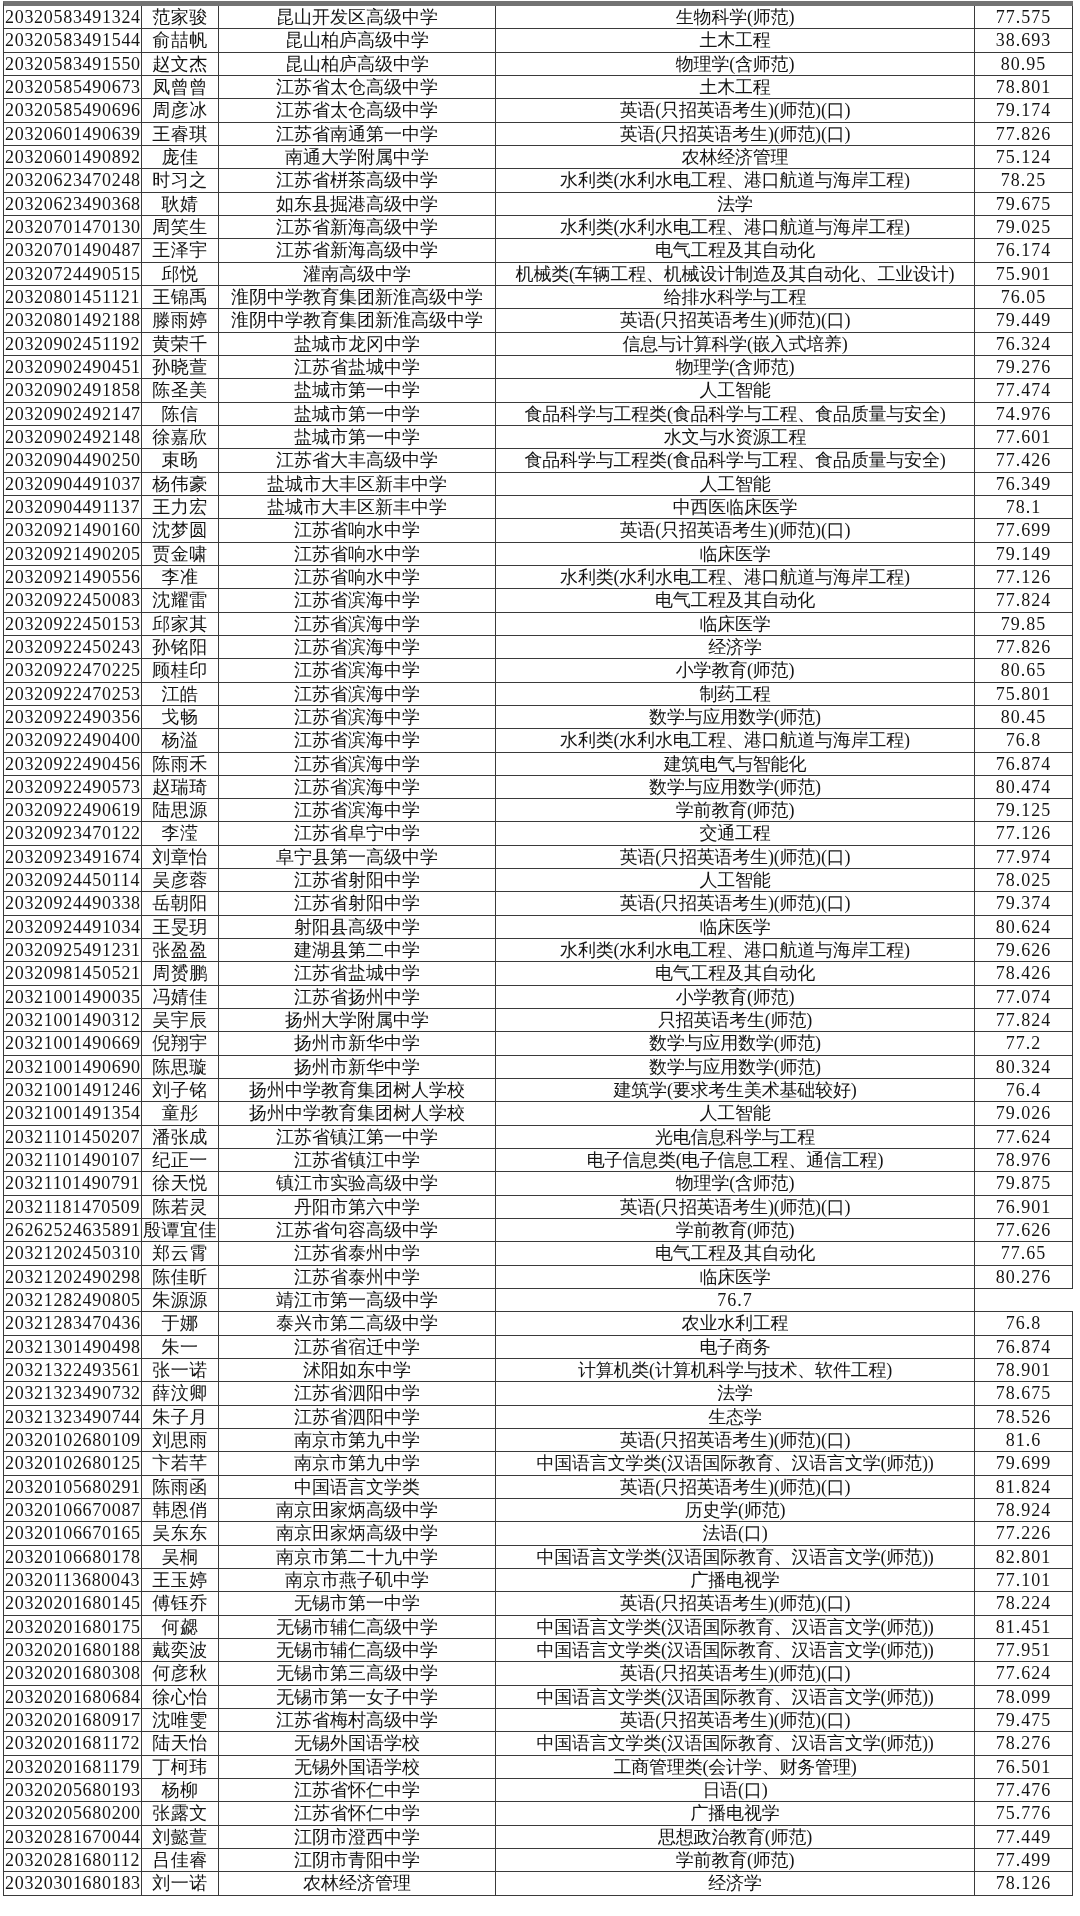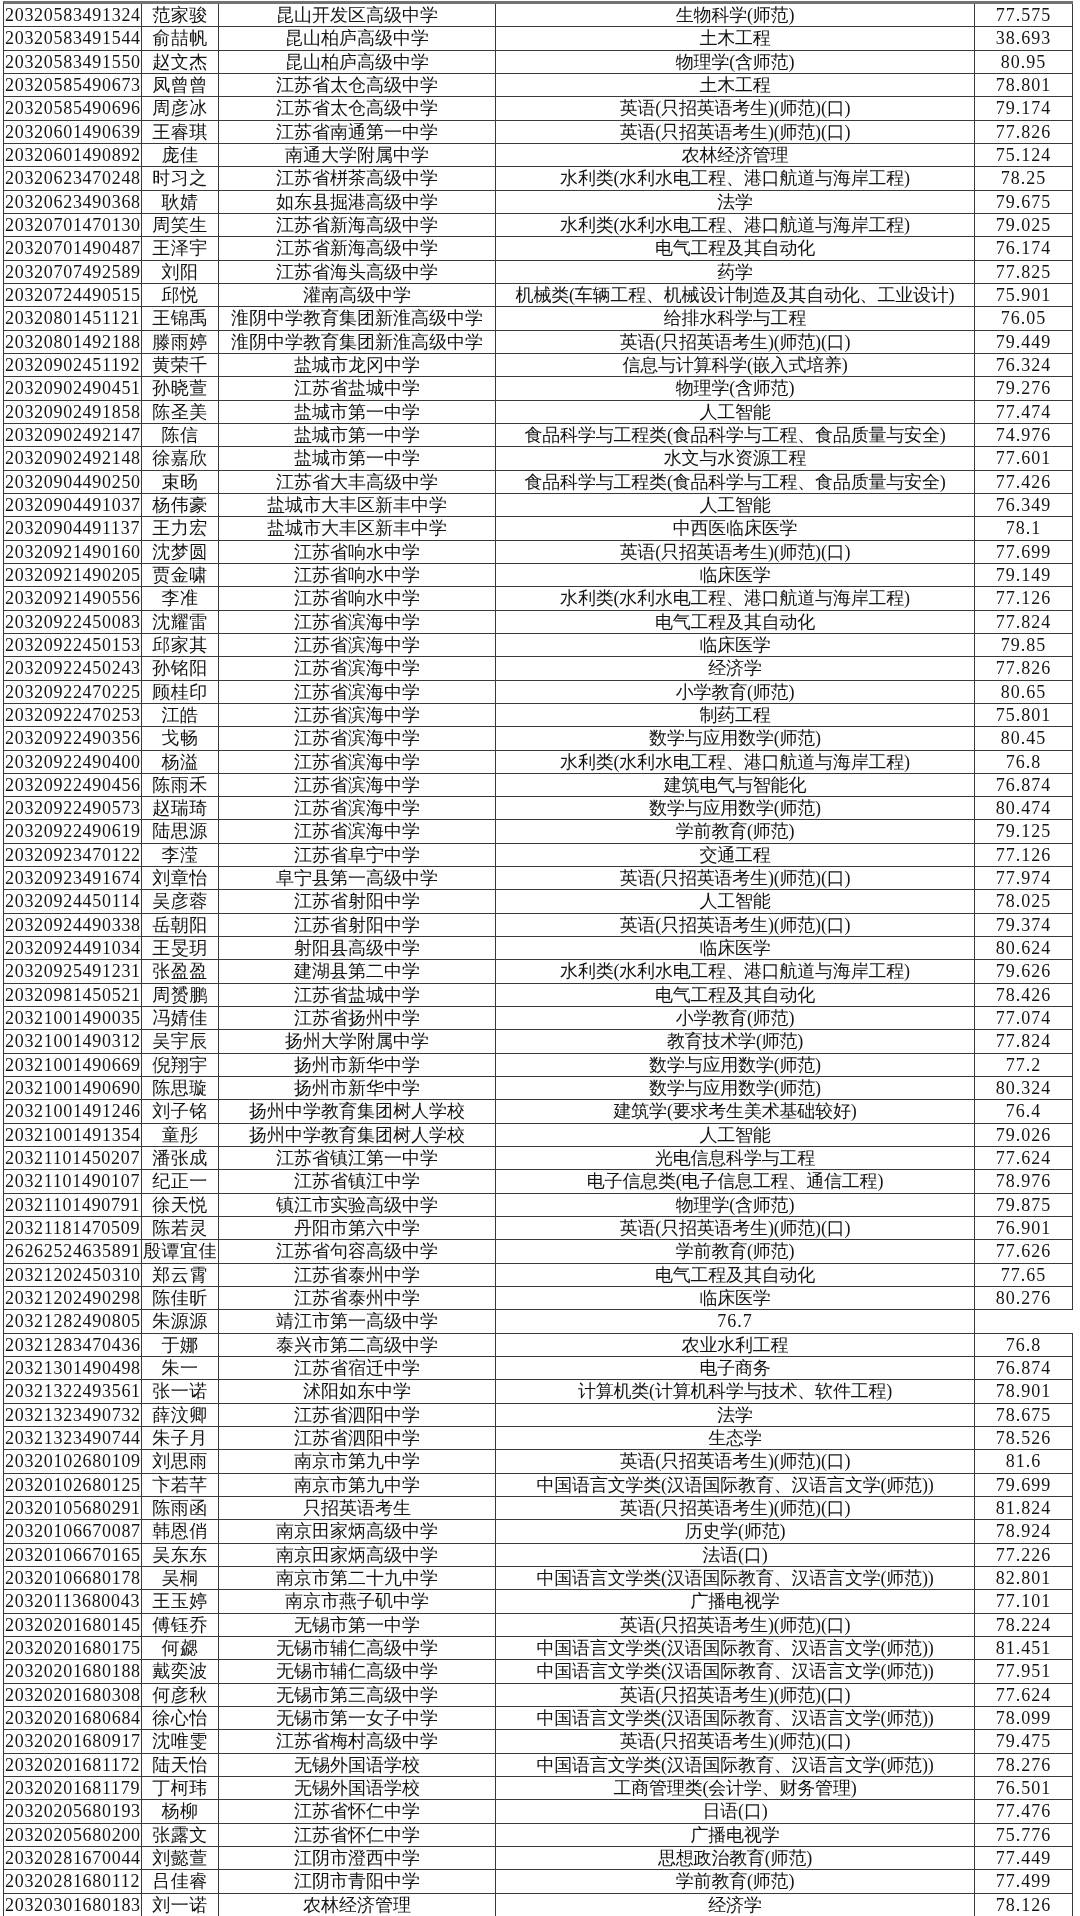--- a/index.html
+++ b/index.html
@@ -1,19 +1,19 @@
 <!DOCTYPE html>
 <html><head>
 <meta charset="utf-8">
 <style>
   html, body { margin: 0; padding: 0; background: #ffffff; }
   body { width: 1080px; height: 1916px; position: relative; overflow: hidden;
          font-family: "Liberation Serif", "DejaVu Serif", serif; color: #141414; }
   .tbl { position: absolute; left: 3px; top: 1px; width: 1069px;
-         border-top: 3px solid #737373; border-left: 1px solid #3a3a3a; box-sizing: content-box; }
+         border-top: 5px solid #737373; border-left: 1px solid #3a3a3a; box-sizing: content-box; }
   .row { display: grid; grid-template-columns: 138px 77px 277px 479px 98px;
          height: 23.33px; box-sizing: border-box; border-bottom: 1px solid #3a3a3a; }
   .c { box-sizing: border-box; border-right: 1px solid #3a3a3a; height: 100%;
        font-size: 18px; line-height: 22.3px; white-space: nowrap; overflow: hidden;
        text-align: center; }
   .c1 { text-align: left; padding-left: 1px; letter-spacing: 0.7px; }
   .c2 { letter-spacing: 0.5px; }
   .c4 { letter-spacing: -0.2px; }
   .c5 { letter-spacing: 1px; }
 </style>
@@ -92,27 +92,20 @@
       <div class="c c5">79.025</div>
     </div>
 <div class="row">
       <div class="c c1">20320701490487</div>
       <div class="c c2">王泽宇</div>
       <div class="c c3">江苏省新海高级中学</div>
       <div class="c c4">电气工程及其自动化</div>
       <div class="c c5">76.174</div>
     </div>
 <div class="row">
-      <div class="c c1">20320707492589</div>
-      <div class="c c2">刘阳</div>
-      <div class="c c3">江苏省海头高级中学</div>
-      <div class="c c4">药学</div>
-      <div class="c c5">77.825</div>
-    </div>
-<div class="row">
       <div class="c c1">20320724490515</div>
       <div class="c c2">邱悦</div>
       <div class="c c3">灌南高级中学</div>
       <div class="c c4">机械类(车辆工程、机械设计制造及其自动化、工业设计)</div>
       <div class="c c5">75.901</div>
     </div>
 <div class="row">
       <div class="c c1">20320801451121</div>
       <div class="c c2">王锦禹</div>
       <div class="c c3">淮阴中学教育集团新淮高级中学</div>
@@ -326,21 +319,21 @@
       <div class="c c1">20321001490035</div>
       <div class="c c2">冯婧佳</div>
       <div class="c c3">江苏省扬州中学</div>
       <div class="c c4">小学教育(师范)</div>
       <div class="c c5">77.074</div>
     </div>
 <div class="row">
       <div class="c c1">20321001490312</div>
       <div class="c c2">吴宇辰</div>
       <div class="c c3">扬州大学附属中学</div>
-      <div class="c c4">教育技术学(师范)</div>
+      <div class="c c4">只招英语考生(师范)</div>
       <div class="c c5">77.824</div>
     </div>
 <div class="row">
       <div class="c c1">20321001490669</div>
       <div class="c c2">倪翔宇</div>
       <div class="c c3">扬州市新华中学</div>
       <div class="c c4">数学与应用数学(师范)</div>
       <div class="c c5">77.2</div>
     </div>
 <div class="row">
@@ -464,21 +457,21 @@
 <div class="row">
       <div class="c c1">20320102680125</div>
       <div class="c c2">卞若芊</div>
       <div class="c c3">南京市第九中学</div>
       <div class="c c4">中国语言文学类(汉语国际教育、汉语言文学(师范))</div>
       <div class="c c5">79.699</div>
     </div>
 <div class="row">
       <div class="c c1">20320105680291</div>
       <div class="c c2">陈雨函</div>
-      <div class="c c3">只招英语考生</div>
+      <div class="c c3">中国语言文学类</div>
       <div class="c c4">英语(只招英语考生)(师范)(口)</div>
       <div class="c c5">81.824</div>
     </div>
 <div class="row">
       <div class="c c1">20320106670087</div>
       <div class="c c2">韩恩俏</div>
       <div class="c c3">南京田家炳高级中学</div>
       <div class="c c4">历史学(师范)</div>
       <div class="c c5">78.924</div>
     </div>

